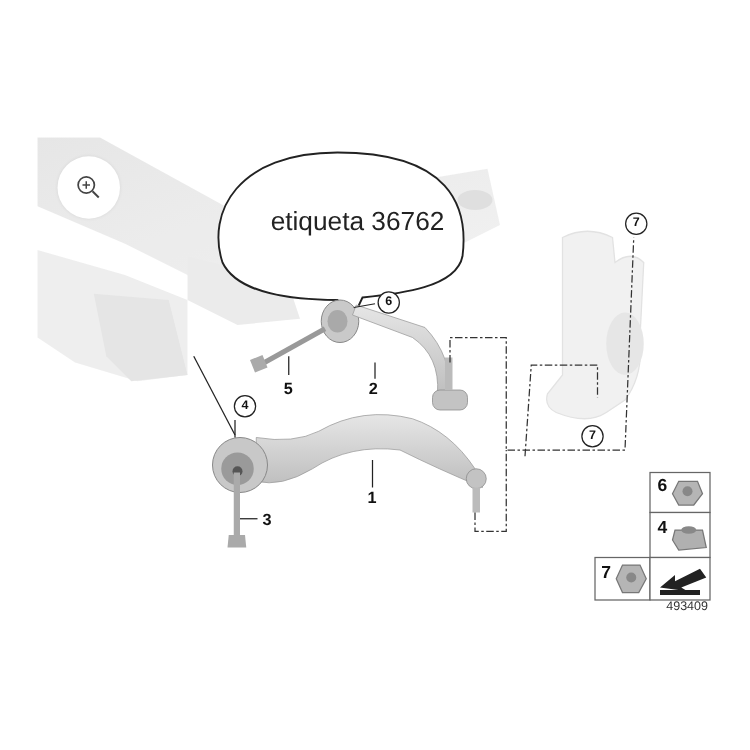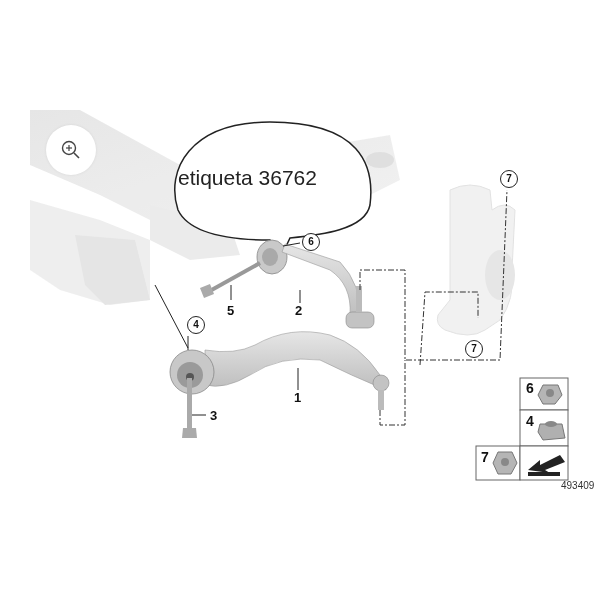--- a/index.html
+++ b/index.html
@@ -1,23 +1,23 @@
 <!DOCTYPE html>
 <html><head>
 <meta charset="utf-8">
 <style>
   html,body{margin:0;padding:0;background:#fff;}
   body{width:600px;height:600px;position:relative;overflow:hidden;font-family:"Liberation Sans",sans-serif;}
   .canvas{position:absolute;left:0;top:0;width:600px;height:600px;}
   .zoom-btn{position:absolute;left:46px;top:125px;width:50px;height:50px;border-radius:50%;background:#fff;box-shadow:0 0 3px rgba(0,0,0,0.08);display:flex;align-items:center;justify-content:center;cursor:pointer;}
-  .bubble-text{position:absolute;left:178px;top:166px;width:192px;font-size:21px;color:#222;}
+  .bubble-text{position:absolute;left:178px;top:166px;width:192px;text-align:center;font-size:21px;color:#222;padding-left:12px;}
   .callout{position:absolute;font-weight:bold;font-size:13px;color:#111;}
   .circled{position:absolute;width:16px;height:16px;border:1.4px solid #222;border-radius:50%;background:#fff;font-size:10px;font-weight:bold;text-align:center;line-height:16px;color:#111;}
   .legend-num{position:absolute;font-weight:bold;font-size:14px;color:#111;}
-  .ref-id{position:absolute;left:533px;top:480px;font-size:10px;color:#333;margin-left:28px;}
+  .ref-id{position:absolute;left:533px;top:480px;font-size:10px;color:#333;}
 </style>
 </head>
 <body>
 
 <div class="canvas">
 <svg width="600" height="600" viewBox="0 0 600 600">
   <defs>
     <linearGradient id="frameG" x1="0" y1="0" x2="1" y2="1">
       <stop offset="0" stop-color="#e4e4e4"></stop>
           <stop offset="1" stop-color="#f2f2f2"></stop>

